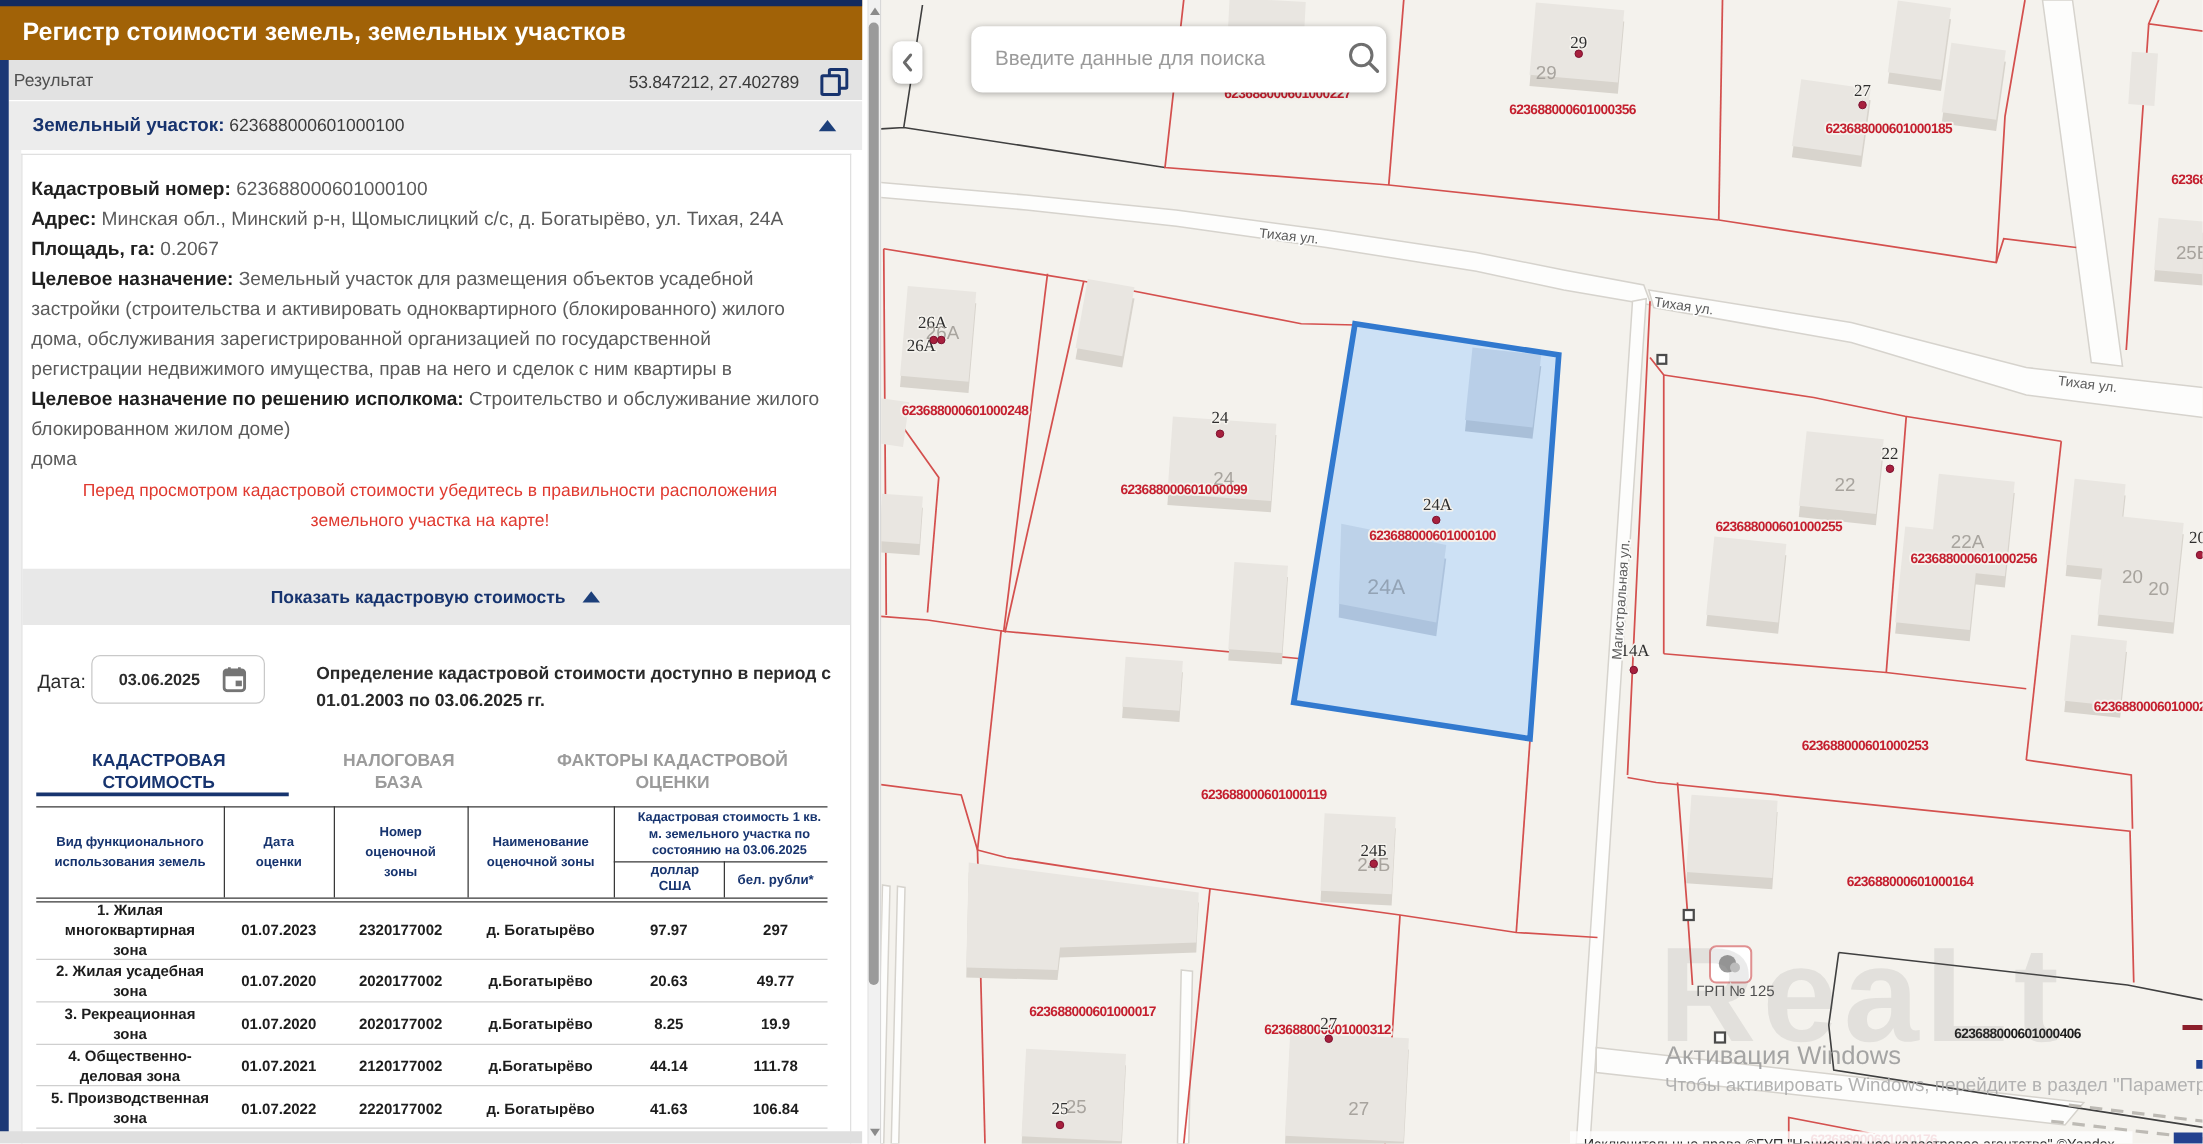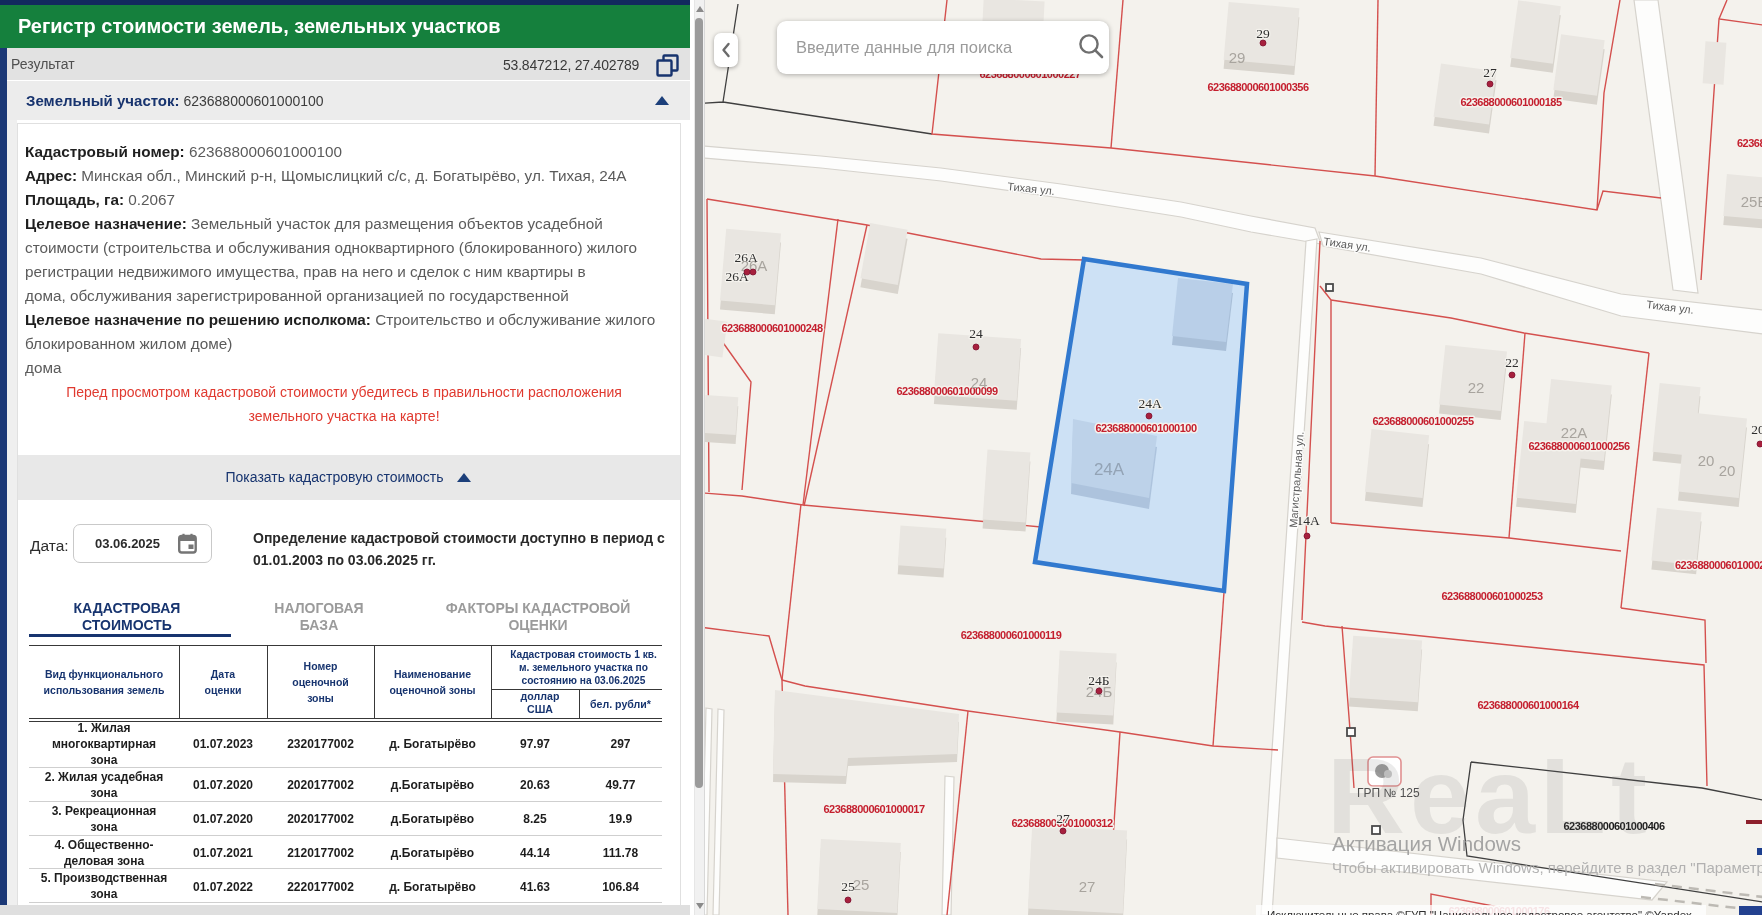--- a/index.html
+++ b/index.html
@@ -1,41 +1,41 @@
 <!DOCTYPE html>
 <html lang="ru"><head>
 <meta charset="utf-8">
 <title>Регистр стоимости земель</title>
 <style>
   * { box-sizing: border-box; margin:0; padding:0; }
   html,body { width:1762px; height:915px; overflow:hidden; background:#fff;
     font-family:"Liberation Sans", sans-serif; }
   #stage { position:relative; width:1762px; height:915px; overflow:hidden; }
   #panel { position:absolute; left:0; top:0; width:690px; height:915px; background:#fff; overflow:hidden;}
-  #hdr { position:absolute; left:0; top:0; width:755px; height:48px; background:#15803d; }
+  #hdr { position:absolute; left:0; top:0; width:755px; height:48px; background:#a16207; }
   #hdrtop { position:absolute; left:0; top:0; width:690px; height:5px; background:#122a5e; }
   #hdr h1 { color:#fff; font-size:20px; font-weight:bold; line-height:53px; padding-left:18px; letter-spacing:0px;}
   #leftstrip { position:absolute; left:0; top:48px; width:7px; height:858px; background:#1b3876; }
   #gutter { position:absolute; left:7px; top:120px; width:10px; height:786px; background:#efefef; }
   #row1 { position:absolute; left:7px; top:48px; width:683px; height:32px; background:#e2e2e2;text-align:right; }
   #row1 .lbl { position:absolute; left:4px; top:0; line-height:32px; font-size:14px; color:#4f4f4f;}
   #row1 .coord { position:absolute; left:496px; top:0; line-height:34px; font-size:14px; color:#3a3a3a; letter-spacing:-0.2px;}
   #row2 { position:absolute; left:7px; top:81px; width:683px; height:39px; background:#ececec; }
   #row2 .t { position:absolute; left:19px; top:0; line-height:39px; font-size:14px; color:#3c3c3c;}
   #row2 .t b { color:#17336e; font-size:15px; }
   #tri-up { position:absolute; left:648px; top:15px; width:0; height:0;
      border-left:7.5px solid transparent; border-right:7.5px solid transparent; border-bottom:9.5px solid #1c3f7a;}
   #card { position:absolute; left:17px; top:123px; width:664px; height:792px; background:#fff;
       border:1px solid #e0e0e0; border-bottom:none; overflow:hidden; }
   .nw { white-space:nowrap; }
   #info { position:absolute; left:7px; top:16px; width:640px; font-size:15.3px; line-height:24px; color:#5b5b5b;}
   #info b { color:#1f1f1f; }
   #warn { position:absolute; left:12px; top:256px; width:628px; text-align:center; font-size:14px; line-height:24px; color:#e03a30;}
   #showbar { position:absolute; left:-4px; top:331px; width:668px; height:45px; background:#e8e8e8;
-      text-align:center; font-size:14px; font-weight:normal; color:#17346f; line-height:45px;}
+      text-align:center; font-size:14px; font-weight:bold; color:#17346f; line-height:45px;}
   #showbar .tri { display:inline-block; width:0; height:0; margin-left:13px;
       border-left:7px solid transparent; border-right:7px solid transparent; border-bottom:9px solid #1c3f7a; }
   #datelbl { position:absolute; left:12px; top:413px; font-size:15.5px; color:#2c2c2c; }
   #datebox { position:absolute; left:55px; top:400px; width:139px; height:39px; border:1.5px solid #c9c9c9; border-radius:7px; background:#fff;}
   #datebox .d { position:absolute; left:21px; top:0; line-height:37px; font-size:13px; font-weight:bold; color:#2b2b2b;}
   #datebox svg { position:absolute; right:14px; top:8px; }
   #period { position:absolute; left:203px; top:403px; width:450px; font-size:14px; line-height:22px; font-weight:bold; color:#2a2a2a; white-space:nowrap;margin-left:32px;}
   .tab { position:absolute; top:476px; text-align:center; font-size:14px; line-height:17px; letter-spacing:0px; color:#9b9b9b; font-weight:bold;}
   .tab.active { color:#17346f; }
   #tabline { position:absolute; left:11px; top:510px; width:202px; height:2.5px; background:#17346f; }
@@ -287,23 +287,23 @@
       <span class="t"><b>Земельный участок:</b> 623688000601000100</span>
       <div id="tri-up"></div>
     </div>
     <div id="leftstrip"></div>
     <div id="card">
       <div id="info">
         <div class="nw"><b>Кадастровый номер:</b> 623688000601000100</div>
         <div class="nw"><b>Адрес:</b> Минская обл., Минский р-н, Щомыслицкий с/с, д. Богатырёво, ул. Тихая, 24А</div>
         <div class="nw"><b>Площадь, га:</b> 0.2067</div>
         <div class="nw"><b>Целевое назначение:</b> Земельный участок для размещения объектов усадебной</div>
-        <div class="nw">стоимости (строительства и обслуживания одноквартирного (блокированного) жилого</div>
+        <div class="nw">застройки (строительства и активировать одноквартирного (блокированного) жилого</div>
+        <div class="nw">дома, обслуживания зарегистрированной организацией по государственной</div>
         <div class="nw">регистрации недвижимого имущества, прав на него и сделок с ним квартиры в</div>
-        <div class="nw">дома, обслуживания зарегистрированной организацией по государственной</div>
         <div class="nw"><b>Целевое назначение по решению исполкома:</b> Строительство и обслуживание жилого</div>
         <div class="nw">блокированном жилом доме)</div>
         <div class="nw">дома</div>
       </div>
       <div id="warn">Перед просмотром кадастровой стоимости убедитесь в правильности расположения<br>земельного участка на карте!</div>
       <div id="showbar">Показать кадастровую стоимость<span class="tri"></span></div>
       <div id="datelbl">Дата:</div>
       <div id="datebox">
         <span class="d">03.06.2025</span>
         <svg width="19" height="21">

